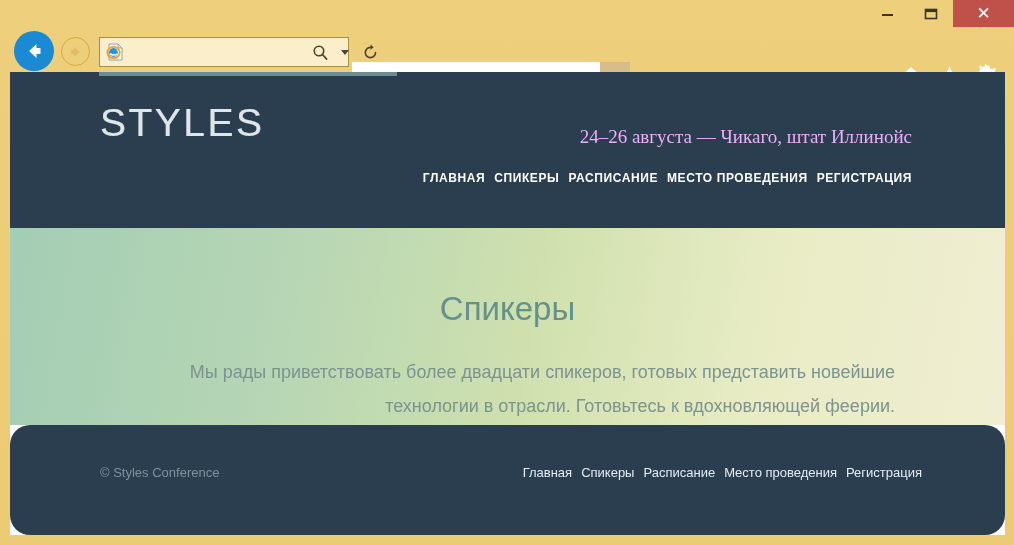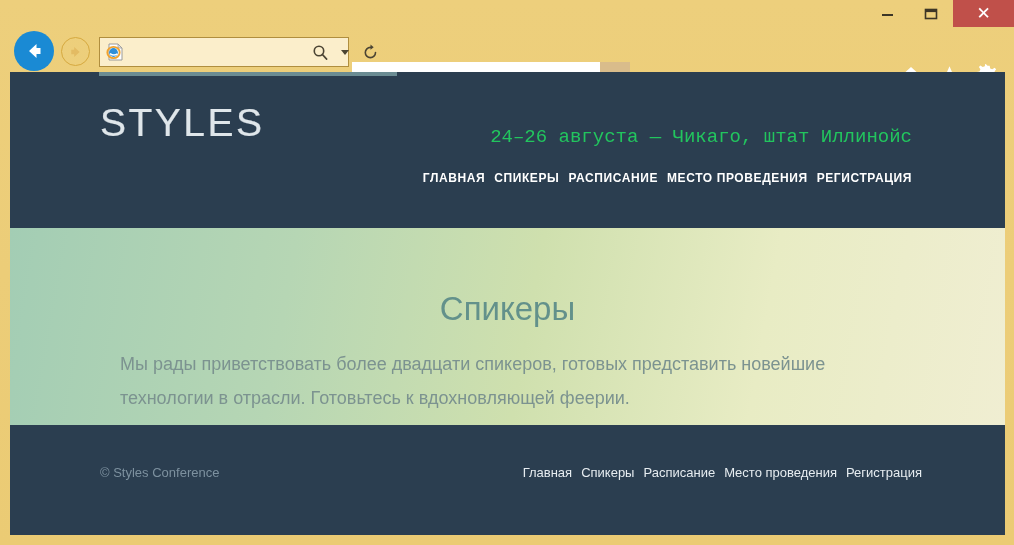--- a/index.html
+++ b/index.html
@@ -237,23 +237,23 @@
     letter-spacing: 2.5px;
     text-transform: uppercase;
     -webkit-text-stroke: 0.2px #dfe6ea;
   }
   .logo-line { display: block; }
 
   .tagline {
     position: absolute;
     right: 93px;
     top: 54px;
-    color: #22c55e;
+    color: #f0abfc;
     font-size: 19px;
-    font-family: Liberation Mono, monospace;
+    font-family: Liberation Serif, serif;
     font-weight: 400;
     text-align: right;
     white-space: nowrap;
   }
   .mainnav {
     position: absolute;
     right: 93px;
     top: 99px;
     display: flex;
     justify-content: flex-end;
@@ -286,35 +286,36 @@
     text-align: center;
     color: #63918b;
     font-size: 33px;
     font-weight: 400;
     font-family: "Liberation Sans", sans-serif;
   }
   .hero-sub {
     position: absolute;
     left: 110px;
     right: 110px;
-    top: 101px;
-    text-align: left;
+    top: 109px;
+    text-align: right;
     color: #7c9390;
     font-size: 18px;
     line-height: 34px;
     font-family: "Liberation Sans", sans-serif;
   }
 
   
   .site-footer {
     position: absolute;
     left: 0; top: 353px;
     width: 995px;
     height: 110px;
     background: #2b3e50;
+    border-radius: 20px;
   }
   .copyright {
     position: absolute;
     left: 90px;
     top: 40px;
     color: #7d919f;
     font-size: 13px;
     font-family: "Liberation Sans", sans-serif;
   }
   .footernav {

